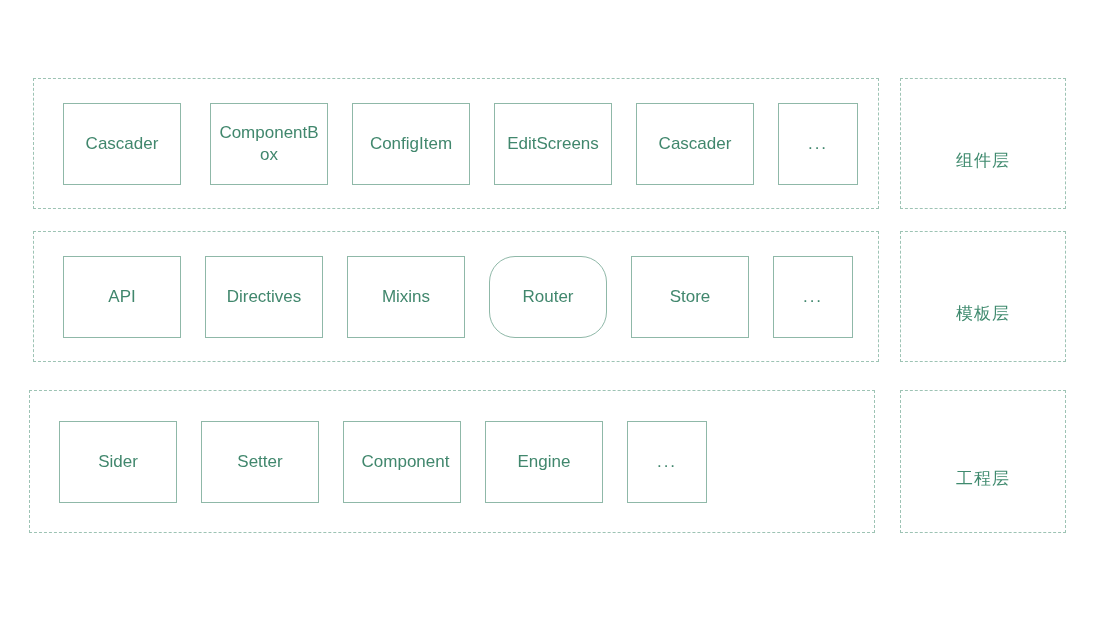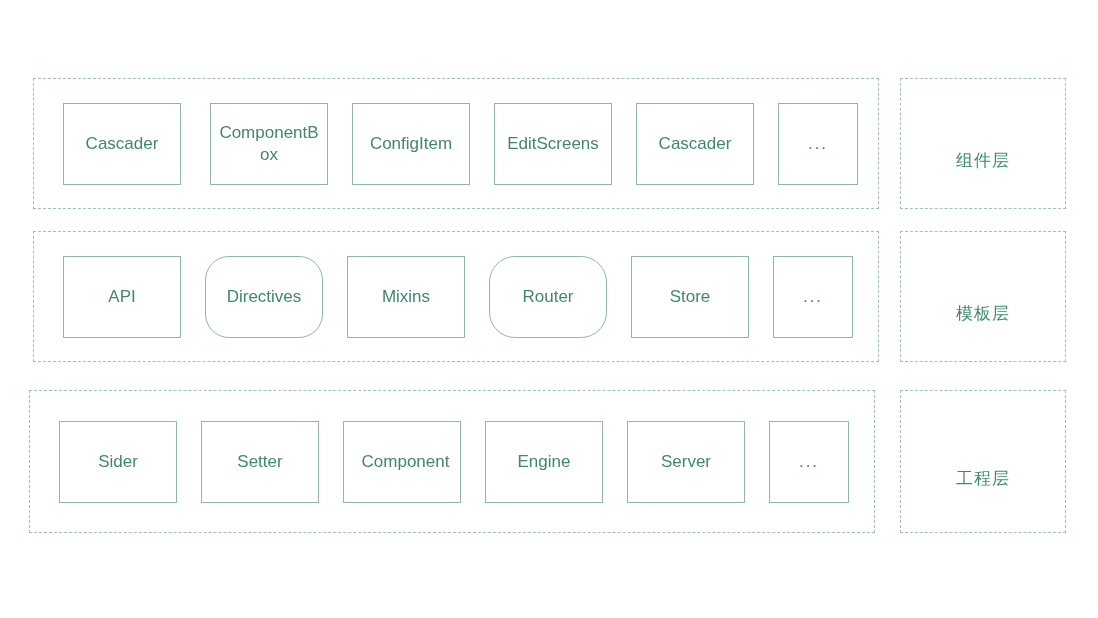--- a/index.html
+++ b/index.html
@@ -119,21 +119,21 @@
   </div>
 
   <div class="label-container" style="left:900px; top:78px; width:166px; height:131px;">
     <span class="layer-label">组件层</span>
   </div>
 
   <div class="items-container" style="left:33px; top:231px; width:846px; height:131px;">
     <div class="item-box" style="margin-right:24px;">
       <span class="item-label">API</span>
     </div>
-    <div class="item-box" style="margin-right:24px;border-radius:24px;">
+    <div class="item-box" style="margin-right:24px;">
       <span class="item-label">Directives</span>
     </div>
     <div class="item-box" style="margin-right:24px;">
       <span class="item-label">Mixins</span>
     </div>
     <div class="item-box" style="margin-right:24px;border-radius:26px;">
       <span class="item-label">Router</span>
     </div>
     <div class="item-box" style="margin-right:24px;">
       <span class="item-label">Store</span>
@@ -153,23 +153,20 @@
     </div>
     <div class="item-box" style="margin-right:24px;">
       <span class="item-label">Setter</span>
     </div>
     <div class="item-box" style="margin-right:24px;padding-left:7px;">
       <span class="item-label">Component</span>
     </div>
     <div class="item-box" style="margin-right:24px;">
       <span class="item-label">Engine</span>
     </div>
-    <div class="item-box" style="margin-right:24px;">
-      <span class="item-label">Server</span>
-    </div>
     <div class="item-box ellipsis-box" style="margin-right:0;">
       <span class="item-label dots">...</span>
     </div>
   </div>
 
   <div class="label-container" style="left:900px; top:390px; width:166px; height:143px;">
     <span class="layer-label">工程层</span>
   </div>
 
 </div>

